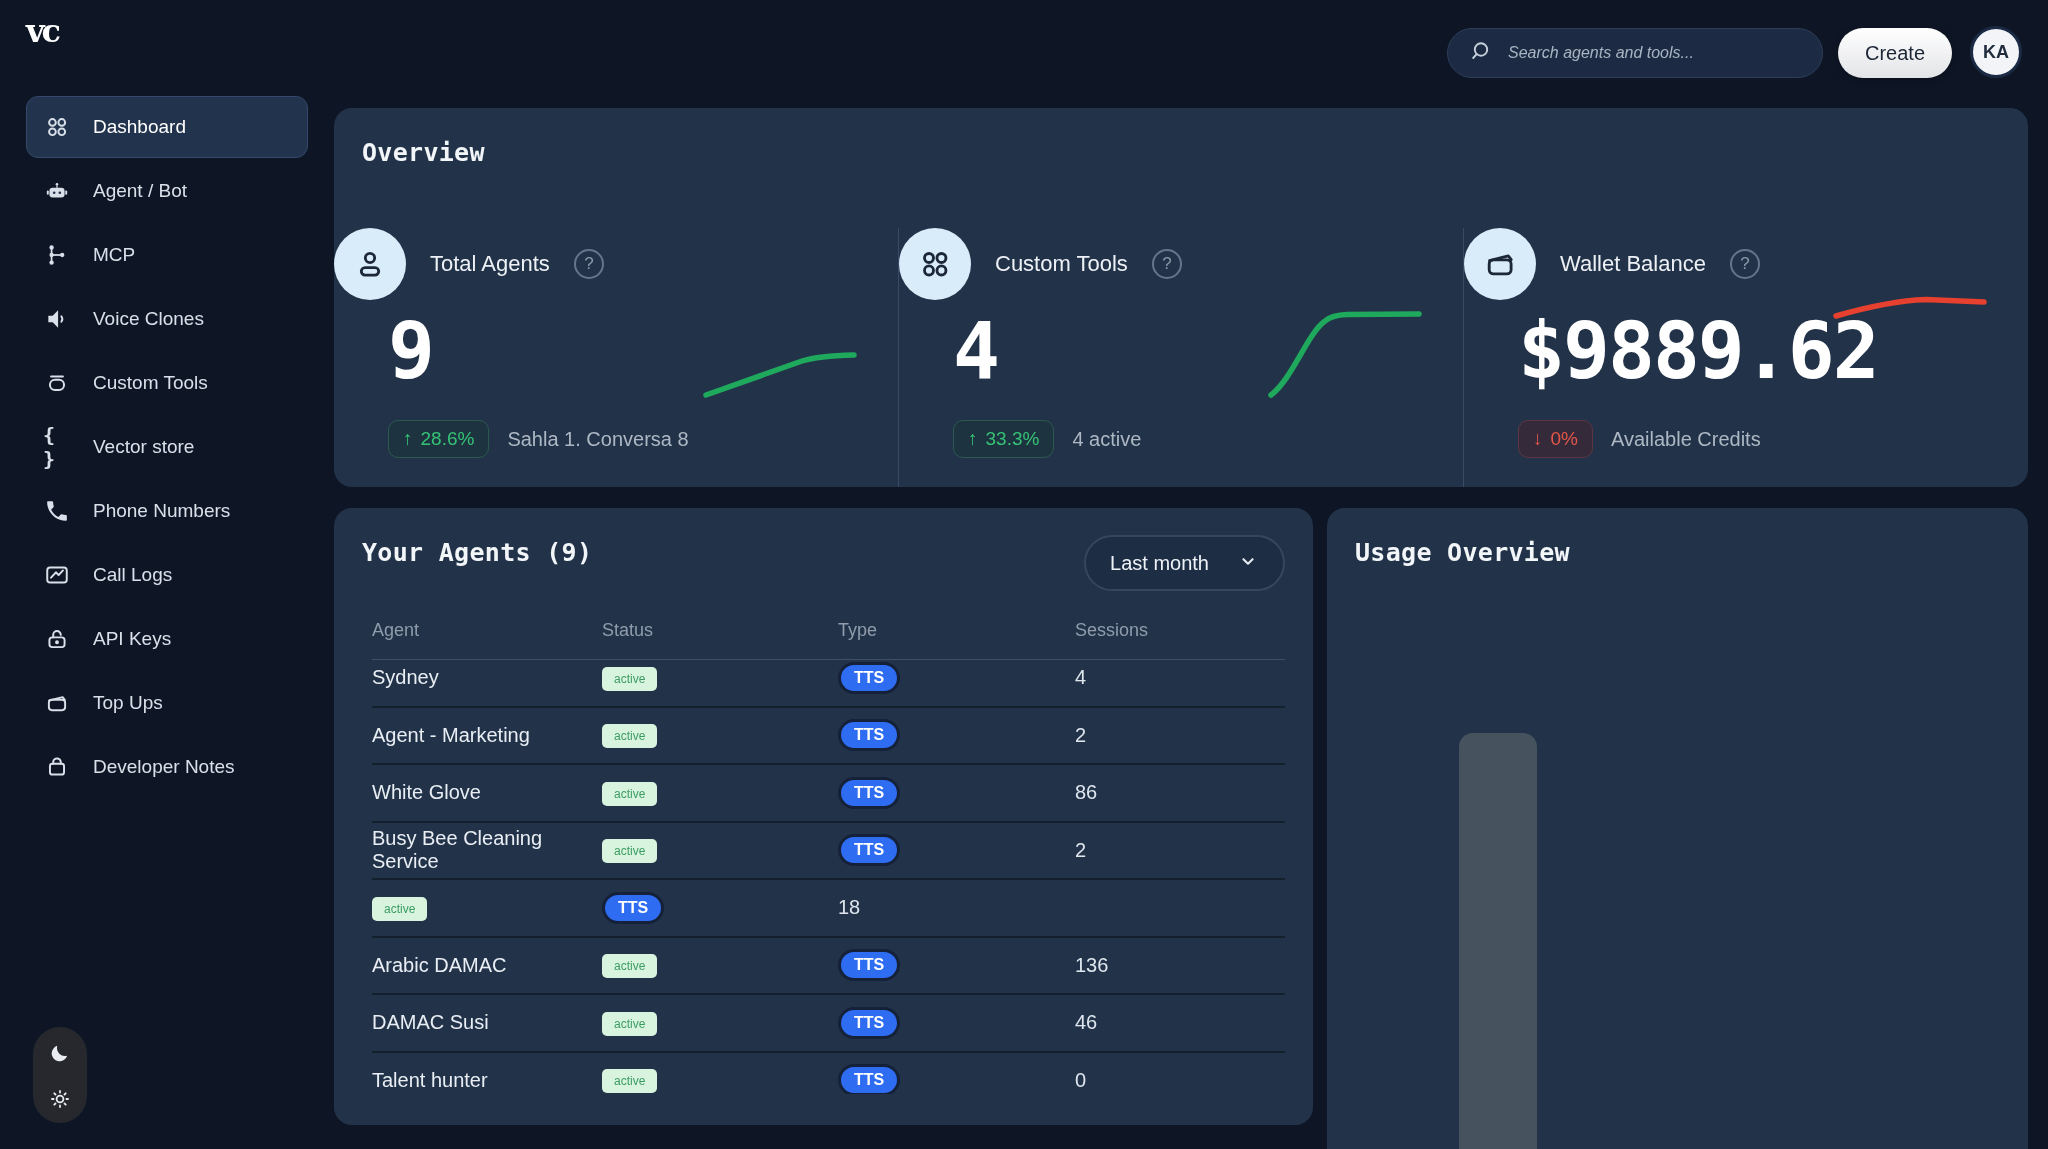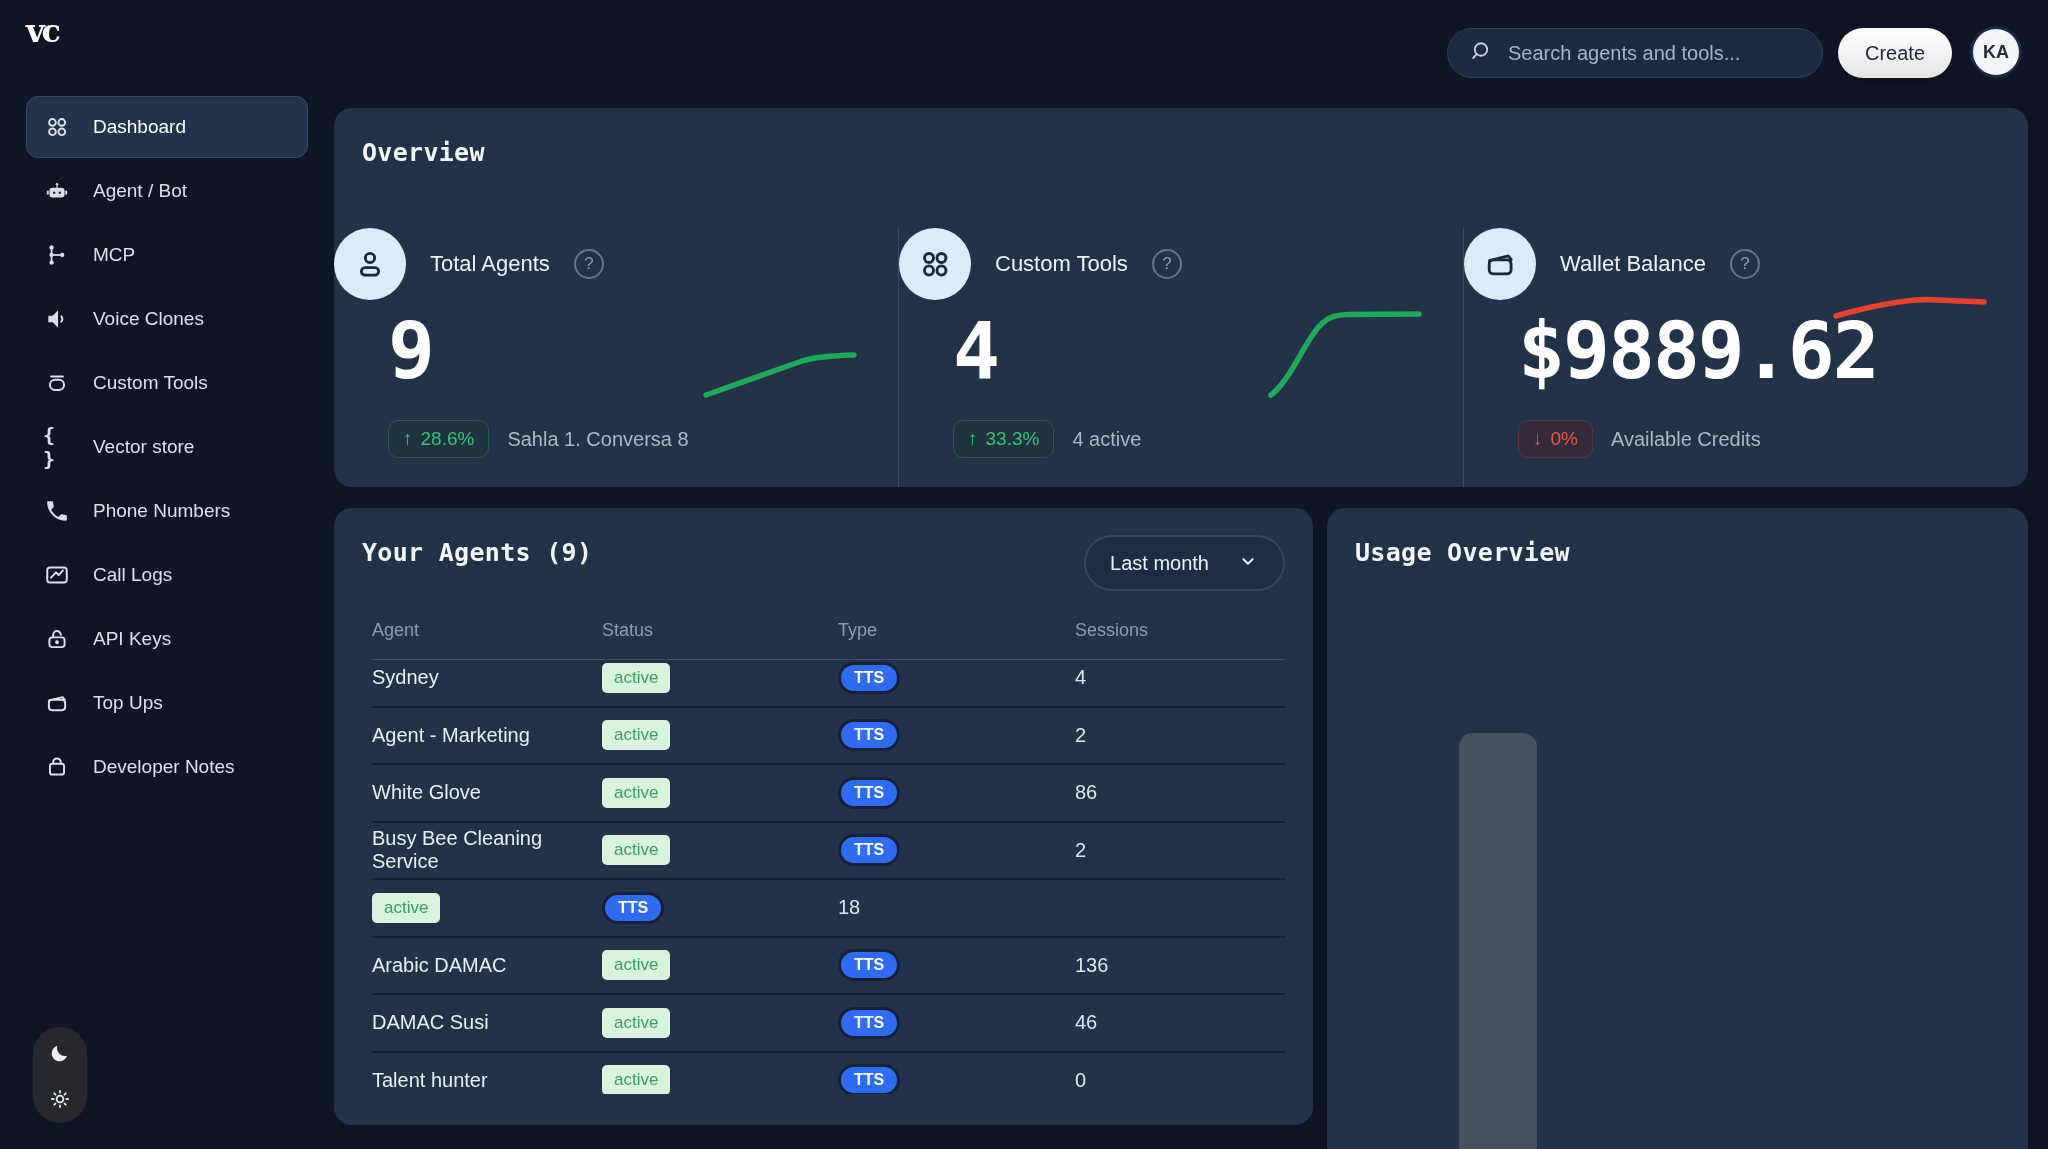--- a/index.html
+++ b/index.html
@@ -7,22 +7,22 @@
        font-family:"Liberation Sans",sans-serif;color:#e9eef4;}
   .mono{font-family:"DejaVu Sans Mono",monospace;font-weight:bold;}
 
   
   .logo{position:absolute;left:26px;top:12px;font-family:"DejaVu Serif",serif;font-weight:bold;
         font-size:32px;color:#ffffff;letter-spacing:-3px;cursor:pointer;}
   .search{position:absolute;left:1447px;top:28px;width:376px;height:50px;border-radius:25px;
           background:#1c2b43;border:1px solid #2e3d58;display:flex;align-items:center;gap:14px;
           padding:0 20px;box-sizing:border-box;}
   .search svg{flex:0 0 auto;}
-  .search input{background:transparent;border:none;outline:none;color:#dfe6ee;font-size:20px;
-                font-family:"Liberation Sans",sans-serif;width:100%;}
+  .search input{background:transparent;border:none;outline:none;color:#dfe6ee;font-size:16px;
+                font-family:"Liberation Sans",sans-serif;width:100%;font-style:italic;}
   .search input::placeholder{color:#a9b4c2;}
   .create{position:absolute;left:1838px;top:28px;width:114px;height:50px;border-radius:25px;border:none;
           background:linear-gradient(180deg,#ffffff 0%,#e3e4e7 100%);color:#1b2636;font-size:20px;
           font-family:"Liberation Sans",sans-serif;cursor:pointer;box-shadow:0 2px 6px rgba(0,0,0,.35);}
   .avatar{position:absolute;left:1970px;top:26px;width:52px;height:52px;border-radius:50%;background:#f2f4f7;
           border:3px solid #1a2a42;box-sizing:border-box;display:flex;align-items:center;justify-content:center;
           color:#212c3c;font-size:18px;font-weight:bold;cursor:pointer;}
 
   
   .sidebar{position:absolute;left:26px;top:96px;width:282px;}
@@ -71,21 +71,21 @@
   
   .filter{position:absolute;right:28px;top:27px;height:56px;padding:0 24px;border-radius:28px;
           border:2px solid #35475f;background:#1c2d44;color:#eef2f7;font-size:20px;cursor:pointer;
           display:flex;align-items:center;gap:28px;font-family:"Liberation Sans",sans-serif;}
   .thead{position:absolute;top:112px;left:38px;right:28px;display:grid;
          grid-template-columns:230px 236px 237px 1fr;color:#909cab;font-size:18px;
          padding-bottom:18px;border-bottom:1.5px solid #3e5069;}
   .tbody{position:absolute;top:142px;left:38px;right:28px;height:444px;overflow:hidden;}
   .row{height:57.5px;display:grid;grid-template-columns:230px 236px 237px 1fr;align-items:center;
        border-bottom:2px solid #15202f;font-size:20px;color:#e9eef4;cursor:pointer;box-sizing:border-box;}
-  .badge-active{display:inline-block;background:#d8f3de;color:#3c9d62;font-size:17px;
+  .badge-active{display:inline-block;background:#d8f3de;color:#3c9d62;font-size:12px;
                 padding:5px 12px;border-radius:5px;}
   .badge-tts{display:inline-block;background:#2e6cf1;border:3px solid #142138;color:#fff;font-weight:bold;
              font-size:16px;padding:4px 13px;border-radius:18px;}
   .sess{color:#dfe6ee;}
 
   
   .chart{position:absolute;left:36px;right:36px;top:97px;bottom:35px;display:flex;}
   .slot{flex:1;display:flex;flex-direction:column;align-items:center;justify-content:flex-end;}
   .bar{width:78px;background:#46535f;border-radius:14px;}
   .lbl{height:48px;display:flex;align-items:flex-start;padding-top:16px;font-size:21px;color:#98a3b1;}

